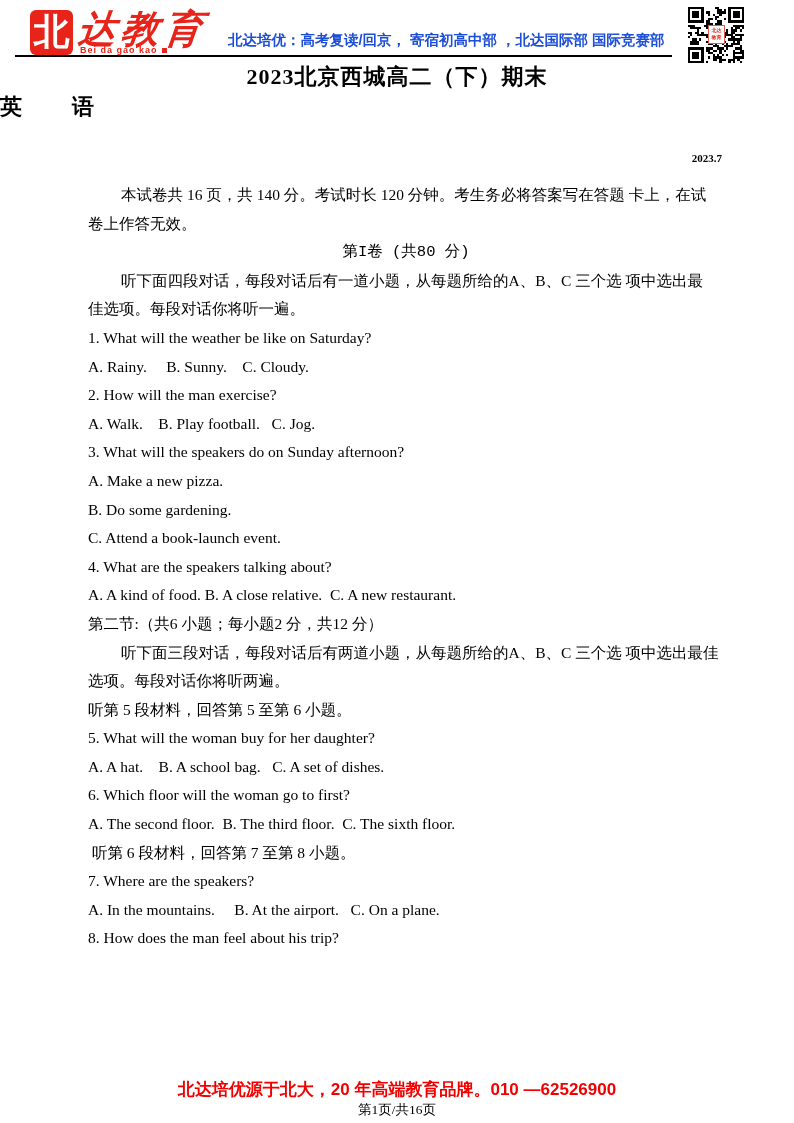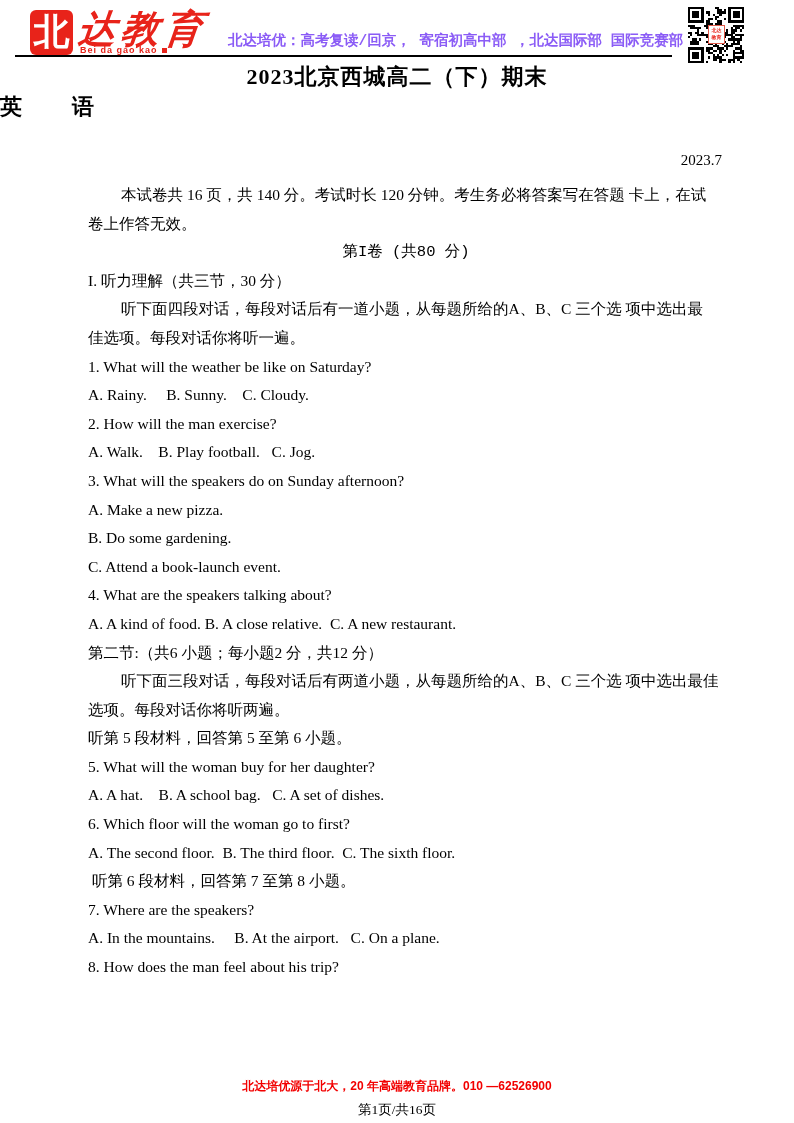--- a/index.html
+++ b/index.html
@@ -18,46 +18,46 @@
     font-size:38px;font-weight:bold;font-style:italic;color:#e8231a;
     letter-spacing:5px;transform:skewX(-6deg);white-space:nowrap;
   }
   .brand-sub{
     position:absolute;left:80px;top:45px;font-size:9px;font-weight:bold;
     color:#e8231a;letter-spacing:1px;font-family:"Liberation Sans",sans-serif;
   }
   .brand-sub .sq{display:inline-block;width:5px;height:5px;background:#e8231a;margin-left:4px;}
   .slogan{
     position:absolute;left:228px;top:31px;width:450px;
-    font-size:14.5px;font-weight:bold;color:#8b5cf6;
-    font-family:Liberation Mono, monospace;white-space:nowrap;
+    font-size:14.5px;font-weight:bold;color:#1d4ed8;
+    font-family:Liberation Sans, sans-serif;white-space:nowrap;
   }
   .rule{position:absolute;left:15px;top:55px;width:657px;height:2px;background:#000;}
   .qr{position:absolute;left:687px;top:7px;width:58px;height:56px;}
   .qr svg{display:block;width:58px;height:56px;}
   .qr-center{
     position:absolute;left:21px;top:18px;width:17px;height:19px;box-sizing:border-box;
     background:#fff;border:1px solid #e05a4a;color:#e8231a;
     font-size:5px;line-height:7px;text-align:center;font-weight:bold;padding-top:1px;
   }
   
   .title{position:absolute;top:62px;left:0;width:100%;text-align:center;
     font-size:22px;font-weight:bold;letter-spacing:1px;}
   .subject{position:absolute;top:92px;left:0;width:100%;
     font-size:22px;font-weight:bold;letter-spacing:2px;}
-  .date{position:absolute;top:152px;left:72px;width:650px;text-align:right;font-size:15px;}
+  .date{position:absolute;top:152px;left:72px;width:650px;text-align:right;font-size:11px;font-weight:bold;}
   
   .body-lines{position:absolute;top:181px;left:72px;width:652px;font-size:15.5px;}
   .line{line-height:28.6px;min-height:28.6px;white-space:pre-wrap;margin-left:16px;}
   .line.indent{text-indent:33px;}
   .line.center{text-align:center;font-family:Liberation Mono, monospace;}
   
   .footer-slogan{
     position:absolute;top:1078px;left:0;width:100%;text-align:center;
-    color:#f20000;font-weight:bold;font-size:12px;
+    color:#f20000;font-weight:bold;font-size:17px;
     font-family:"Liberation Sans",sans-serif;
   }
   .footer-page{position:absolute;top:1101px;left:0;width:100%;text-align:center;font-size:13.5px;}
 </style>
 </head>
 <body>
 
 <div class="page">
 
   <div>
@@ -264,21 +264,20 @@
   </div>
 
   <div class="title">2023北京西城高二（下）期末</div>
   <div class="subject">英　　语</div>
   <div class="date">2023.7</div>
 
   <div class="body-lines">
       <div class="line indent">本试卷共 16 页，共 140 分。考试时长 120 分钟。考生务必将答案写在答题 卡上，在试</div>
       <div class="line">卷上作答无效。</div>
       <div class="line center">第I卷 (共80 分)</div>
-      <div class="line">I. 听力理解（共三节，30 分）</div>
       <div class="line indent">听下面四段对话，每段对话后有一道小题，从每题所给的A、B、C 三个选 项中选出最</div>
       <div class="line">佳选项。每段对话你将听一遍。</div>
       <div class="line">1. What will the weather be like on Saturday?</div>
       <div class="line">A. Rainy.     B. Sunny.    C. Cloudy.</div>
       <div class="line">2. How will the man exercise?</div>
       <div class="line">A. Walk.    B. Play football.   C. Jog.</div>
       <div class="line">3. What will the speakers do on Sunday afternoon?</div>
       <div class="line">A. Make a new pizza.</div>
       <div class="line">B. Do some gardening.</div>
       <div class="line">C. Attend a book-launch event.</div>

